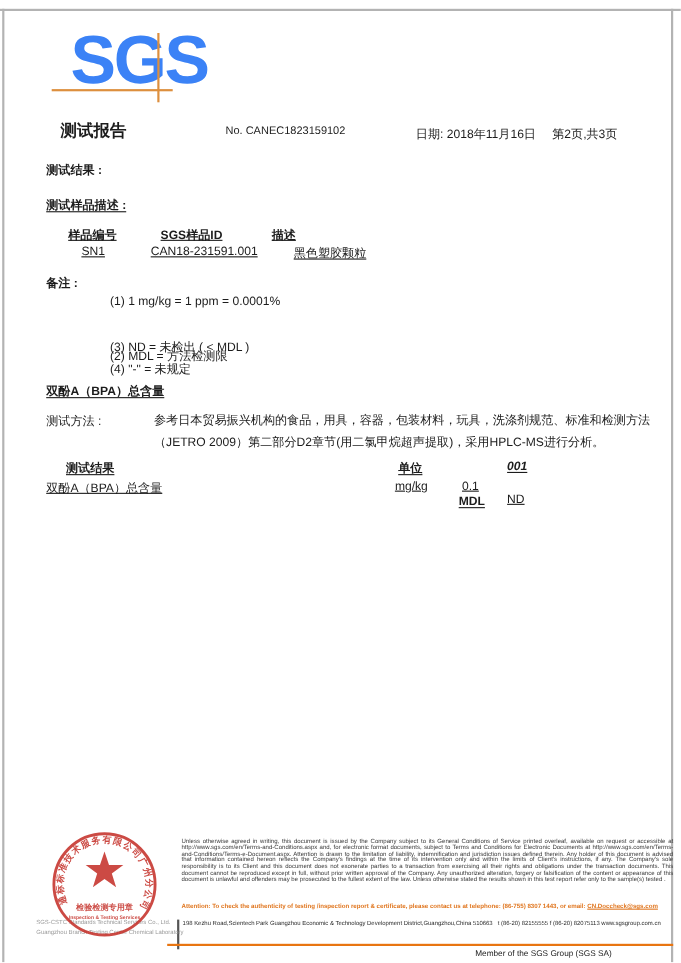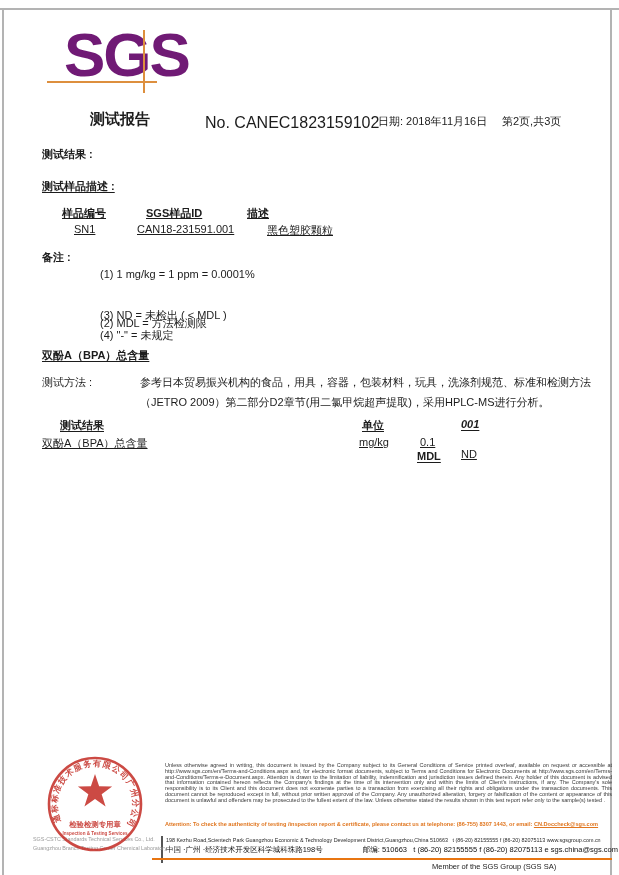--- a/index.html
+++ b/index.html
@@ -7,32 +7,32 @@
   body { font-family:"Liberation Sans", sans-serif; color:#1c1c1c; }
   #page { position:relative; width:619px; height:875px; background:#fff; overflow:hidden; }
 
   .edge { position:absolute; background:#b3b3b3; }
   .edge-top { left:0; top:8; width:619px; height:2px; top:8px; }
   .edge-left { left:2px; top:8px; width:2px; height:867px; }
   .edge-right { left:610px; top:8px; width:2px; height:867px; }
 
   
   .logo { position:absolute; left:64px; top:24px; font-size:62px; font-weight:bold;
-          color:#701a75; letter-spacing:-2px; line-height:1; }
+          color:#3b82f6; letter-spacing:-2px; line-height:1; }
   .cropline { position:absolute; background:#dd8f3e; }
   .crop-h { left:47px; top:81px; width:110px; height:1.5px; }
   .crop-v { left:143px; top:30px; width:1.5px; height:63px; }
 
   .t11 { font-size:11px; }
   .bold { font-weight:bold; }
   .abs { position:absolute; }
   .ul { text-decoration:underline; text-underline-offset:2px; }
 
-  .title { position:absolute; left:55px; top:110px; font-size:15px; font-weight:bold;margin-left:35px; }
-  .reportno { position:absolute; left:205px; top:114px; font-size:16px; }
+  .title { position:absolute; left:55px; top:110px; font-size:15px; font-weight:bold; }
+  .reportno { position:absolute; left:205px; top:114px; font-size:10px; }
   .dateline { position:absolute; left:378px; top:114px; font-size:11px; }
   .pageline { position:absolute; left:502px; top:114px; font-size:11px; }
 
   .notes-item { position:absolute; left:100px; font-size:11px; }
 
   .method-text { position:absolute; left:100px; top:372px; width:466px; font-size:11px; line-height:20px;margin-left:40px; }
 
   
   .disclaimer { position:absolute; left:165px; top:763px; width:447px; font-size:5.5px;
                 line-height:5.75px; color:#3a3a3a; text-align:justify; }
@@ -126,22 +126,17 @@
     <span>Attention: To check the authenticity of testing /inspection report &amp; certificate, please contact us at telephone: (86-755) 8307 1443, or email: </span><a href="#">CN.Doccheck@sgs.com</a>
   </div>
 
   <div class="vbar"></div>
 
   <div class="addr-en">
     <span>198 Kezhu Road,Scientech Park Guangzhou Economic &amp; Technology Development District,Guangzhou,China 510663</span>&nbsp;&nbsp;
     <span>t (86-20) 82155555   f (86-20) 82075113   www.sgsgroup.com.cn</span>
   </div>
 
-  <div class="addr-cn">
-    <span>中国 ·广州 ·经济技术开发区科学城科珠路198号</span><span class="gap"></span>
-    <span>邮编: 510663</span>&nbsp;&nbsp;
-    <span>t (86-20) 82155555  f (86-20) 82075113  e sgs.china@sgs.com</span>
-  </div>
 
   <div class="footrule"></div>
   <div class="member">Member of the SGS Group (SGS SA)</div>
 
 </div>
 
 </body></html>

